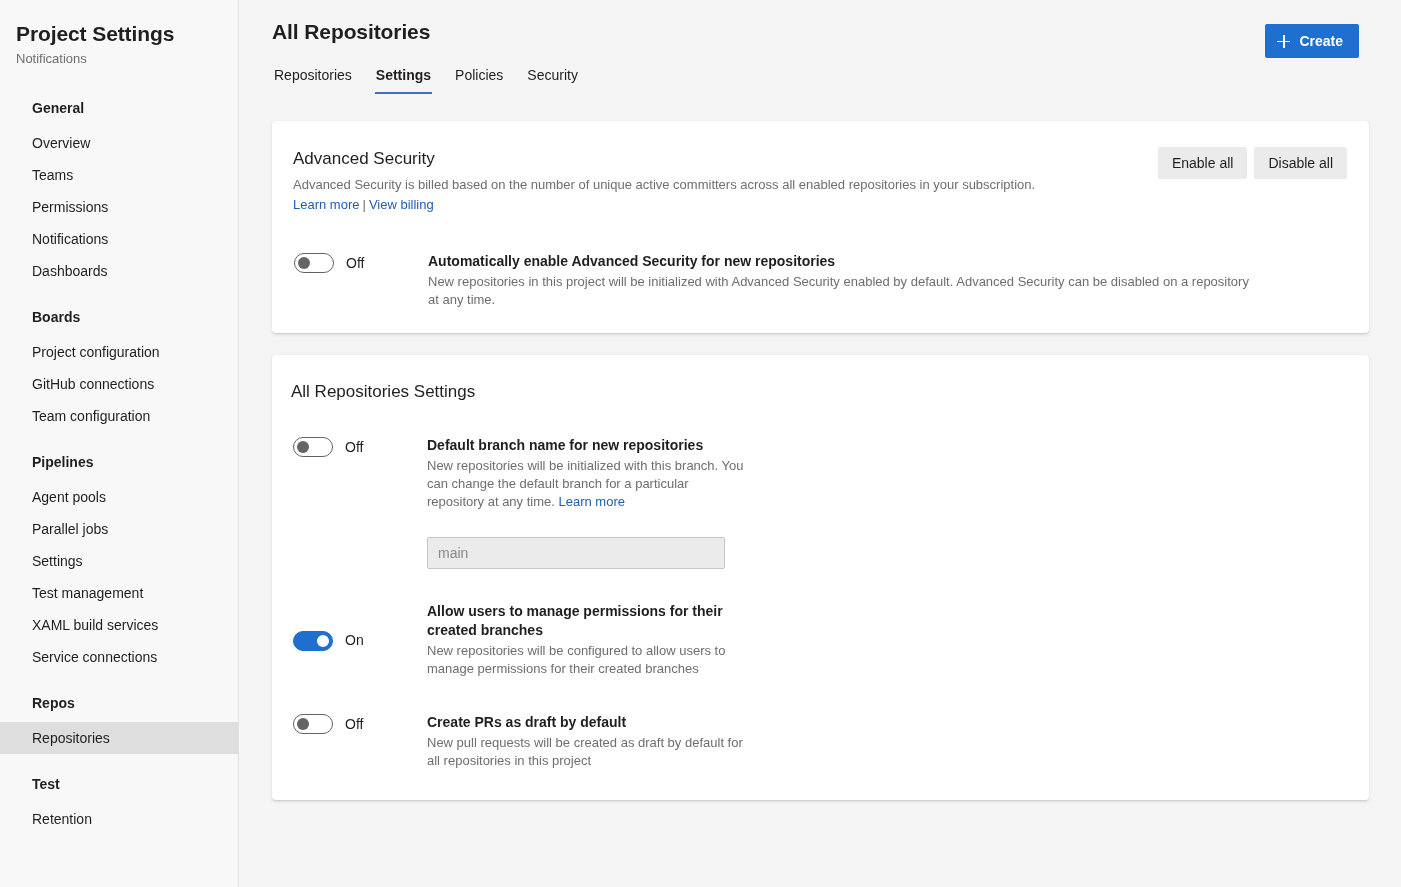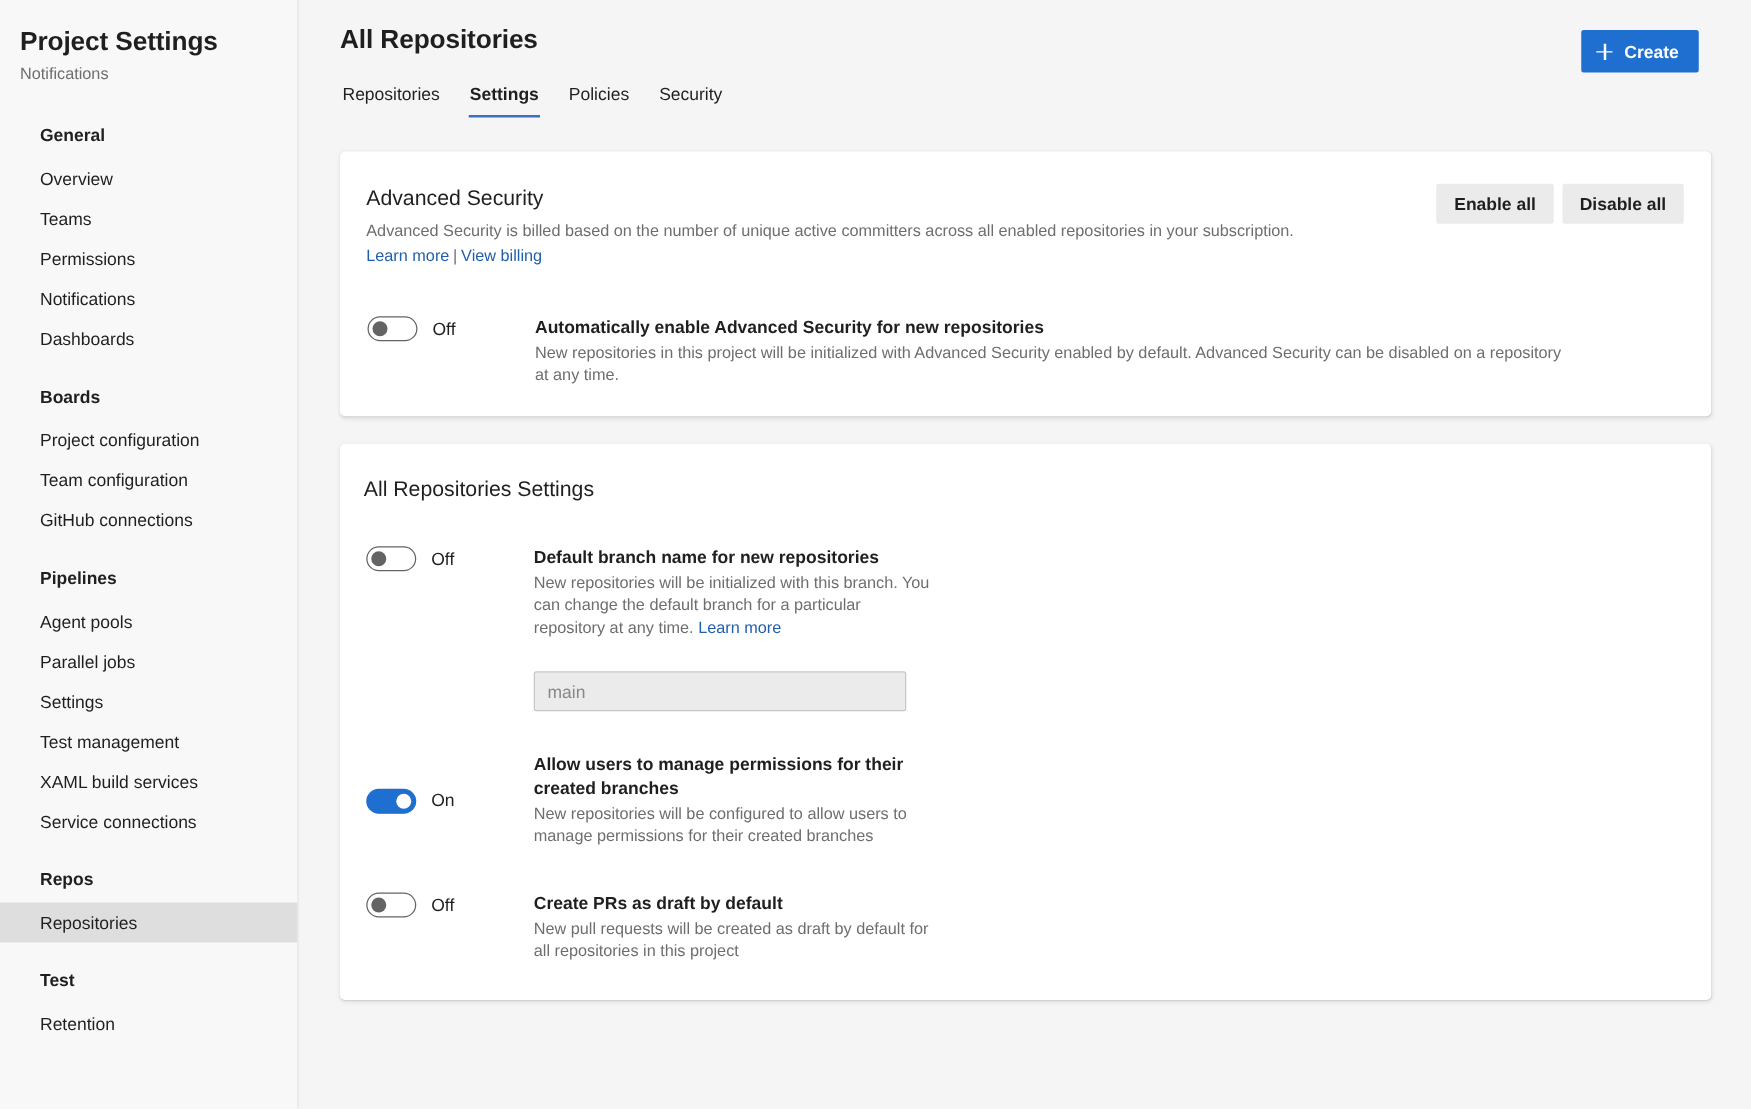--- a/index.html
+++ b/index.html
@@ -221,21 +221,21 @@
     right: 22px;
     display: flex;
     gap: 7px;
   }
   .ghost-button {
     background: #ebebeb;
     border: none;
     border-radius: 2px;
     font-family: "Liberation Sans", sans-serif;
     font-size: 14px;
-    font-weight: 700;
+    font-weight: 400;
     color: #1f1f1f;
     height: 32px;
     padding: 0 14px;
     cursor: pointer;
     white-space: nowrap;
     line-height: 1;
   }
 
   
   .setting-row {
@@ -348,22 +348,22 @@
       <div class="nav-item">Overview</div>
       <div class="nav-item">Teams</div>
       <div class="nav-item">Permissions</div>
       <div class="nav-item">Notifications</div>
       <div class="nav-item">Dashboards</div>
 
       <div class="group-spacer"></div>
 
       <div class="nav-group-header">Boards</div>
       <div class="nav-item">Project configuration</div>
+      <div class="nav-item">GitHub connections</div>
       <div class="nav-item">Team configuration</div>
-      <div class="nav-item">GitHub connections</div>
 
       <div class="group-spacer"></div>
 
       <div class="nav-group-header">Pipelines</div>
       <div class="nav-item">Agent pools</div>
       <div class="nav-item">Parallel jobs</div>
       <div class="nav-item">Settings</div>
       <div class="nav-item">Test management</div>
       <div class="nav-item">XAML build services</div>
       <div class="nav-item">Service connections</div>

